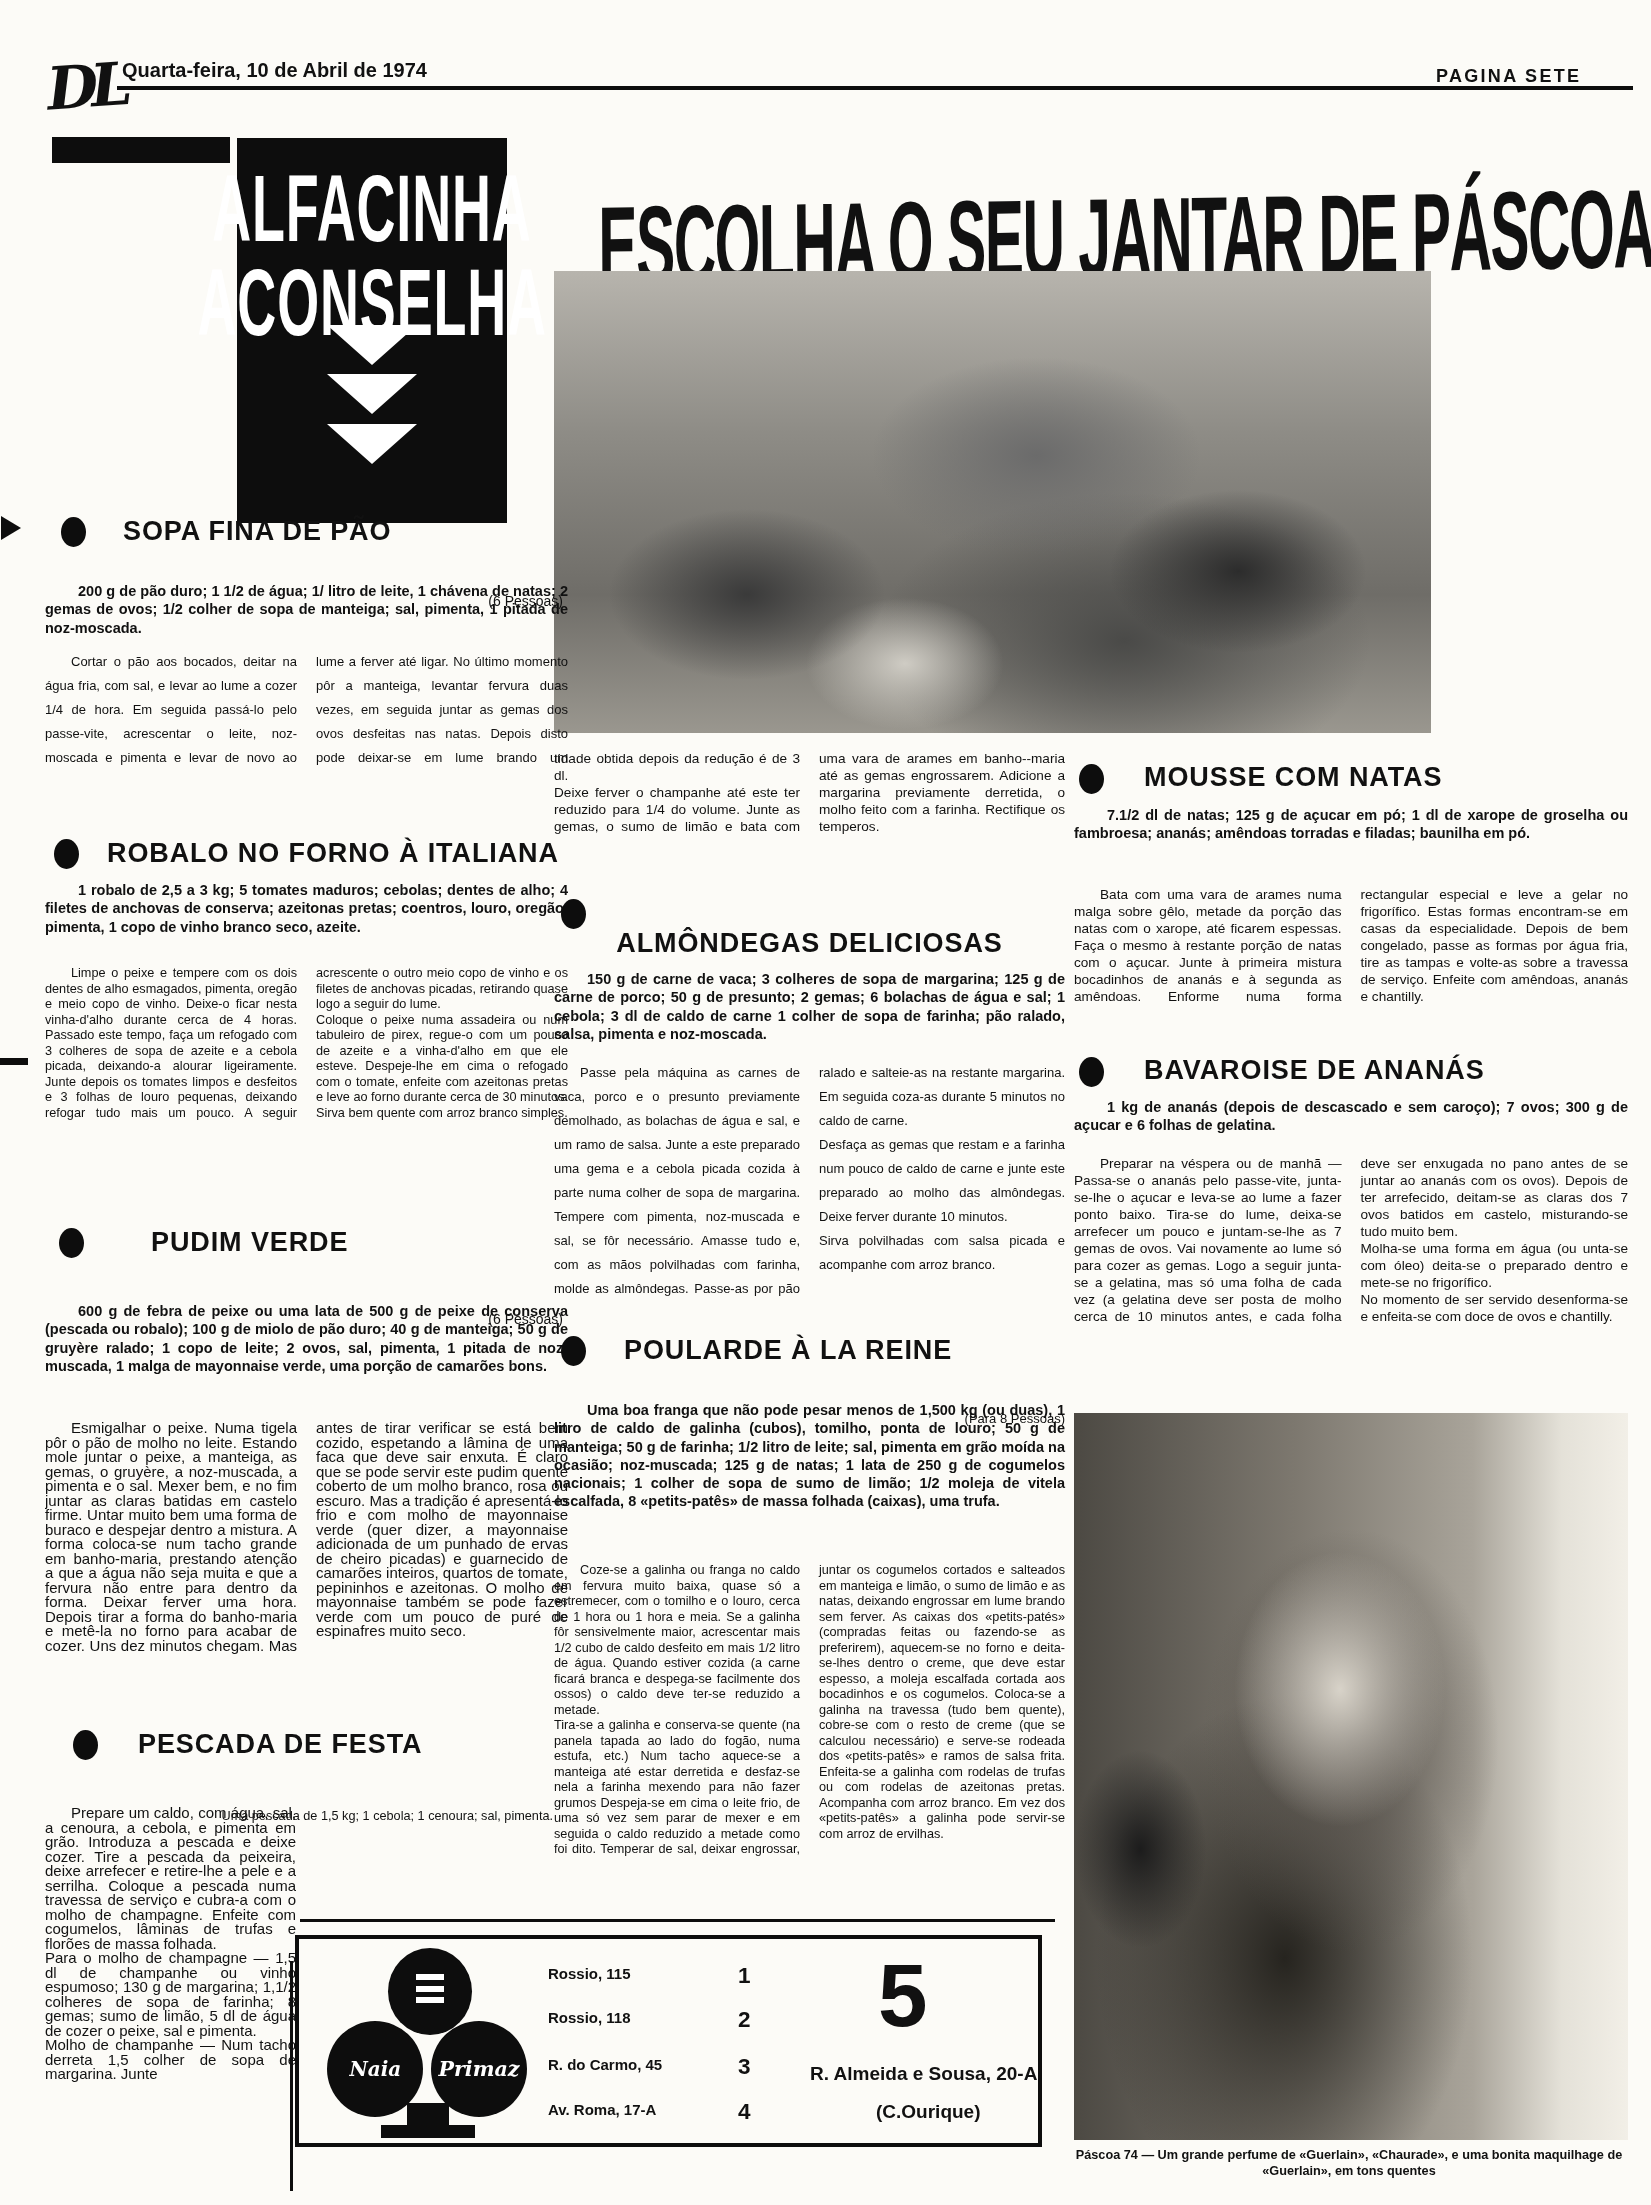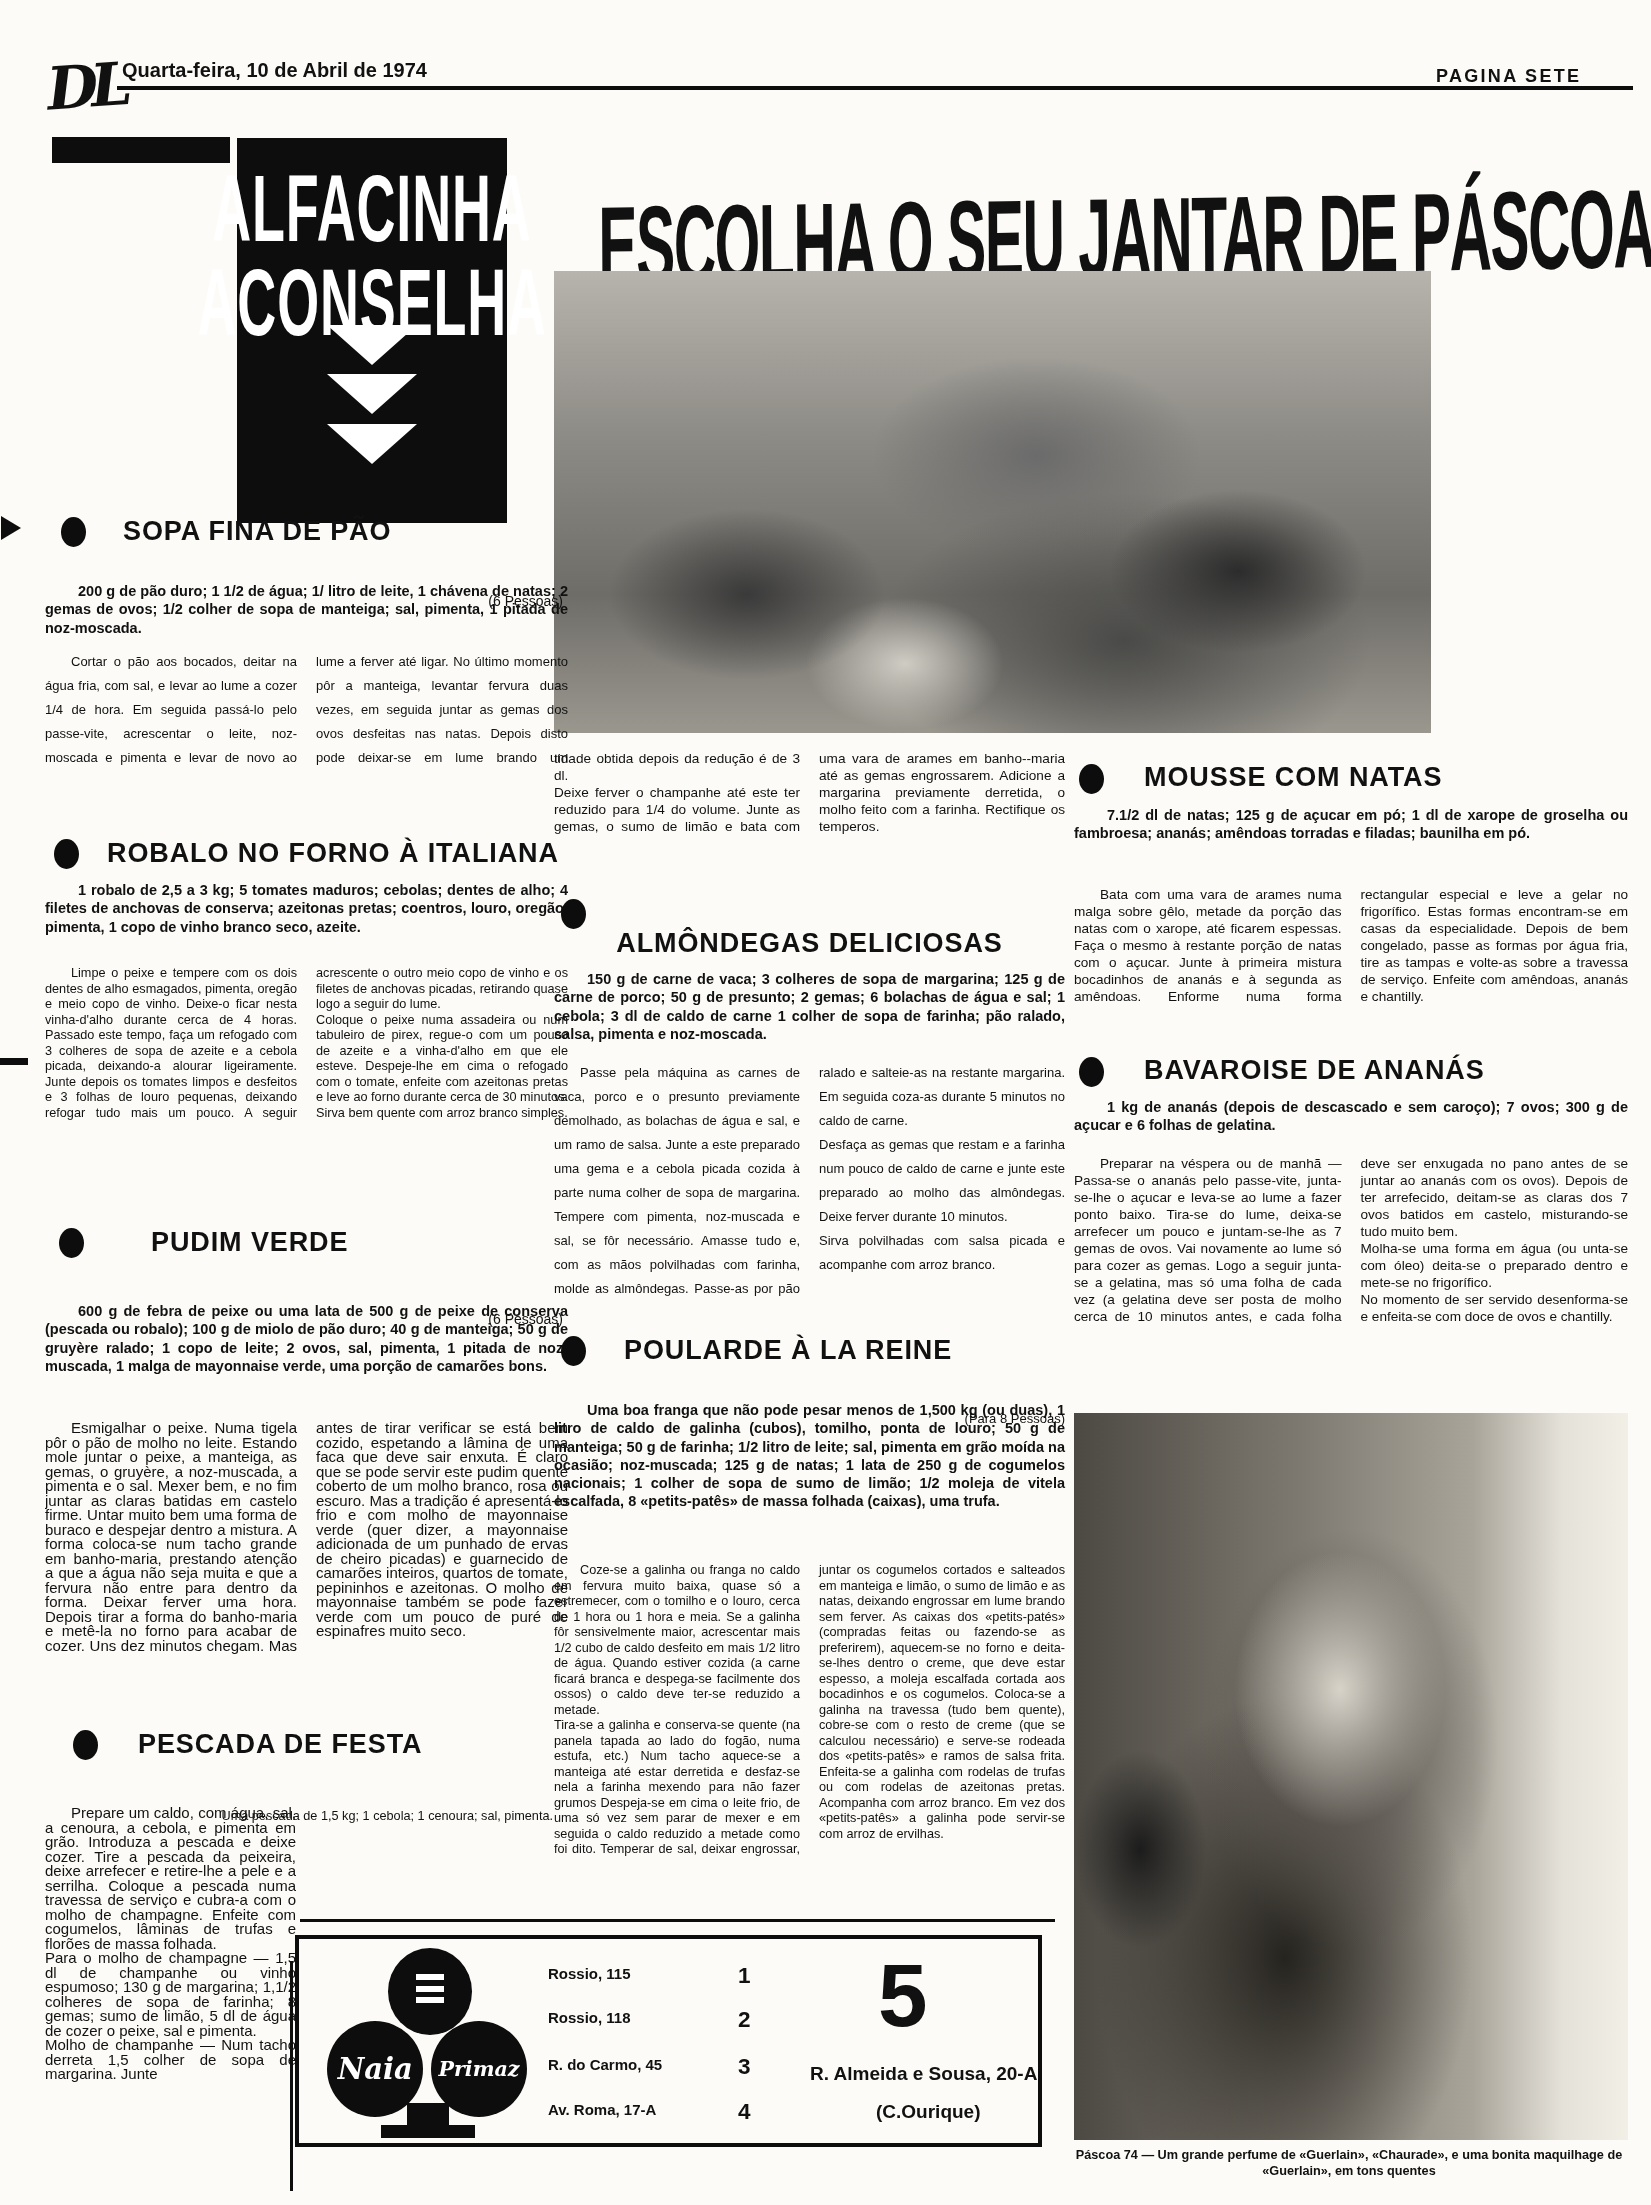--- a/index.html
+++ b/index.html
@@ -146,21 +146,21 @@
 
   <div class="abs ad-box" style="left:295px;top:1935px;width:739px;height:204px;">
 
     <div class="abs" style="left:26px;top:9.4px;width:211px;height:188px;">
       <div class="circle" style="left:63px;top:0;width:84px;height:87px;">
         <div class="abs" style="left:28px;top:26px;width:28px;height:5.6px;background:#fff;"></div>
         <div class="abs" style="left:28px;top:38px;width:28px;height:5.6px;background:#fff;"></div>
         <div class="abs" style="left:28px;top:49px;width:28px;height:5.6px;background:#fff;"></div>
       </div>
       <div class="circle" style="left:2.3px;top:73px;width:96px;height:96px;display:flex;align-items:center;justify-content:center;">
-        <span class="script" style="font-size:29px;">Naia</span>
+        <span class="script" style="font-size:20px;">Naia</span>
       </div>
       <div class="circle" style="left:106px;top:73px;width:96px;height:96px;display:flex;align-items:center;justify-content:center;">
         <span class="script" style="font-size:20.6px;">Primaz</span>
       </div>
       <div class="abs" style="left:82px;top:155px;width:42px;height:26px;background:#0d0d0d;"></div>
       <div class="abs" style="left:56px;top:177px;width:94px;height:13px;background:#0d0d0d;"></div>
     </div>
 
     <div class="abs ad-addr" style="left:249px;top:26px;">Rossio, 115</div>
     <div class="abs ad-num" style="left:439px;top:23.5px;">1</div>

